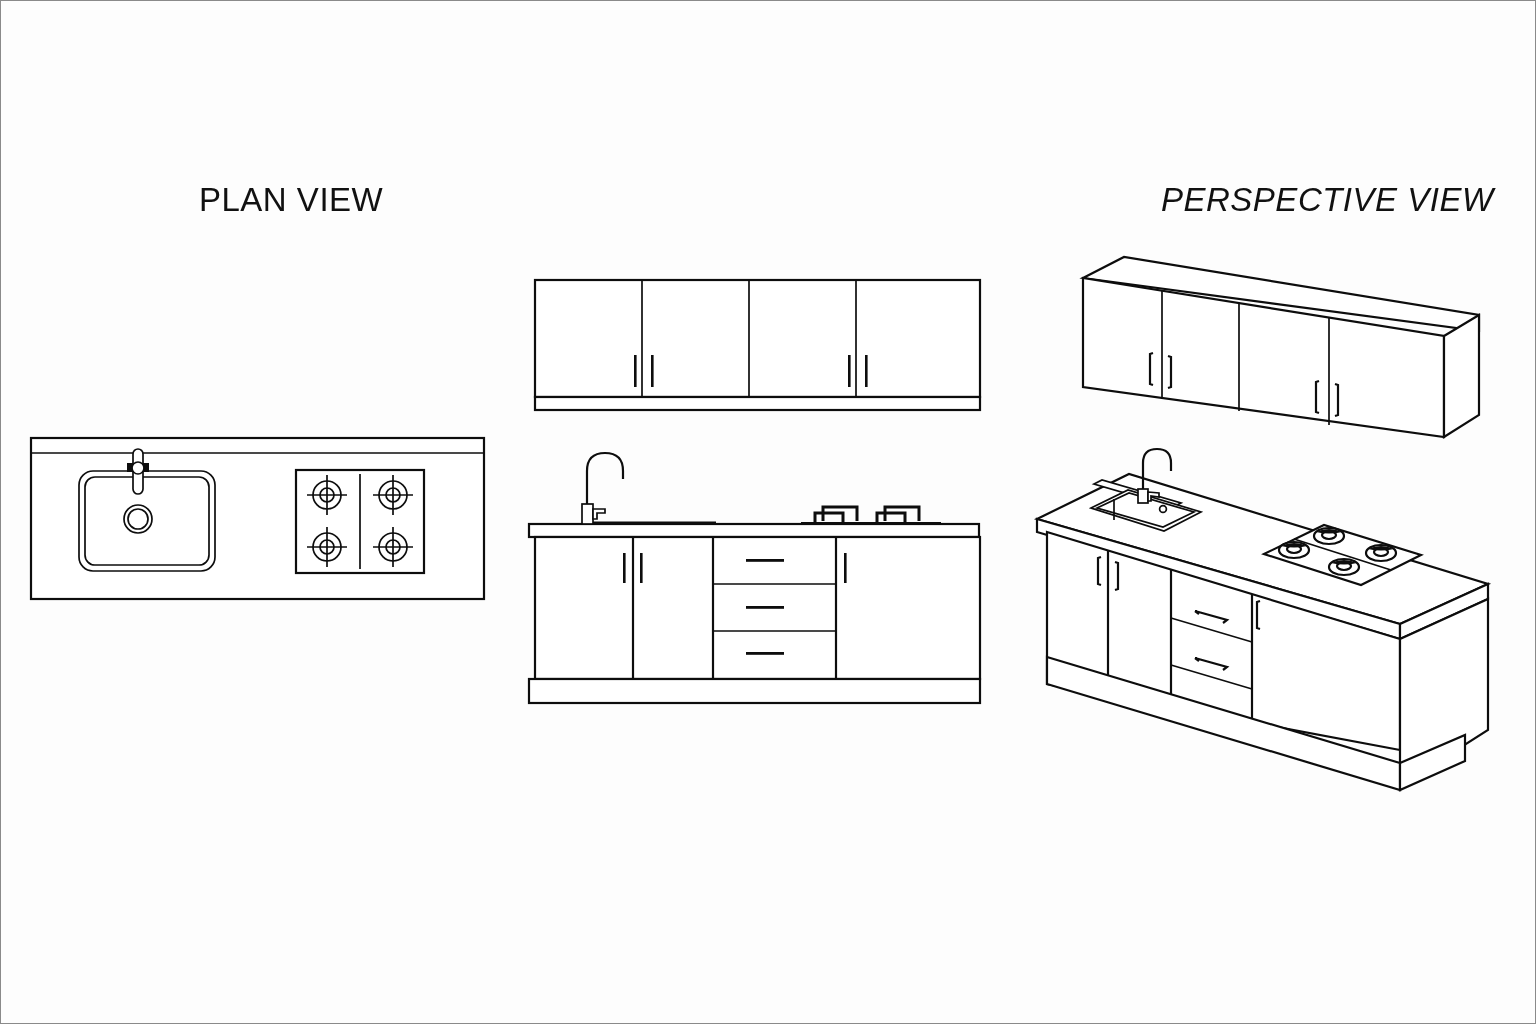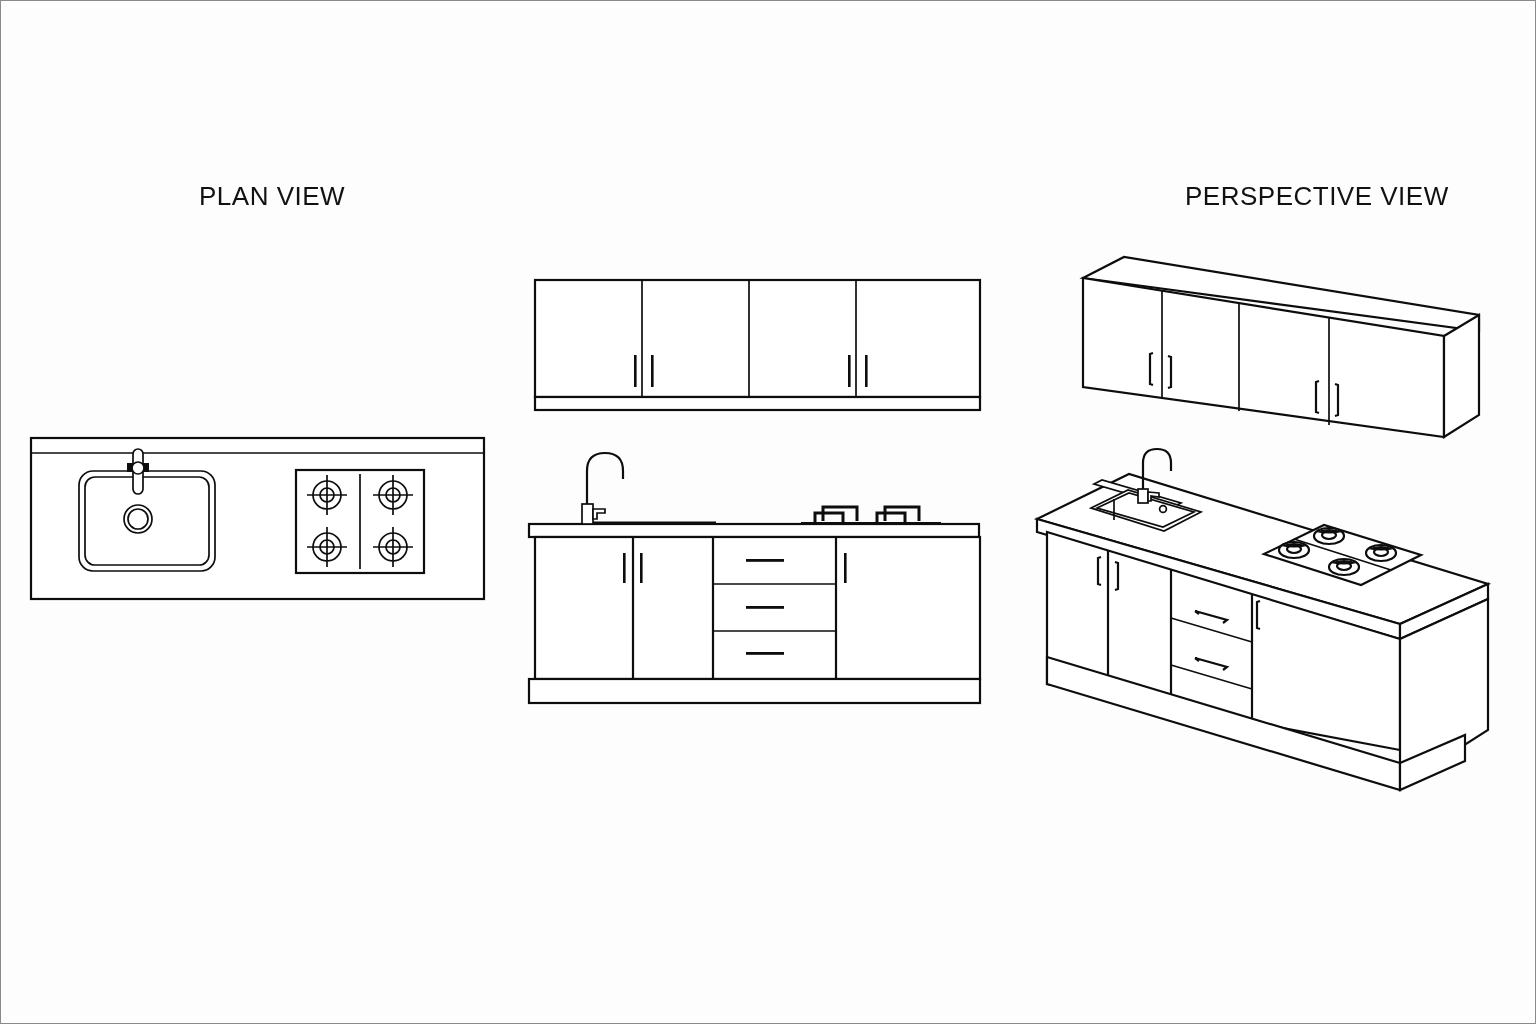--- a/index.html
+++ b/index.html
@@ -10,29 +10,29 @@
   }
   #sheet{
     position:absolute;inset:0;
     border:1px solid #8a8a8a;
     box-sizing:border-box;
     background:#fdfdfd;
   }
   .view-title{
     position:absolute;
     font-family:"Liberation Sans", sans-serif;
-    font-size:26px;
+    font-size:33px;
     letter-spacing:0.5px;
     color:#111111;
     white-space:nowrap;
     font-weight:400;
   }
   #title-plan{left:198px;top:180px;}
   #title-elevation{left:652px;top:180px;}
-  #title-perspective{left:1184px;top:180px;}
+  #title-perspective{left:1160px;top:180px;font-style:italic;}
 
   svg{position:absolute;left:0;top:0;overflow:visible;}
   .ln{fill:none;stroke:#0d0d0d;}
   .w15{stroke-width:1.7;}
   .w2{stroke-width:2.2;}
   .w3{stroke-width:3.0;}
   .fillw{fill:#ffffff;}
   .solid{fill:#0d0d0d;stroke:none;}
 </style>
 </head>

